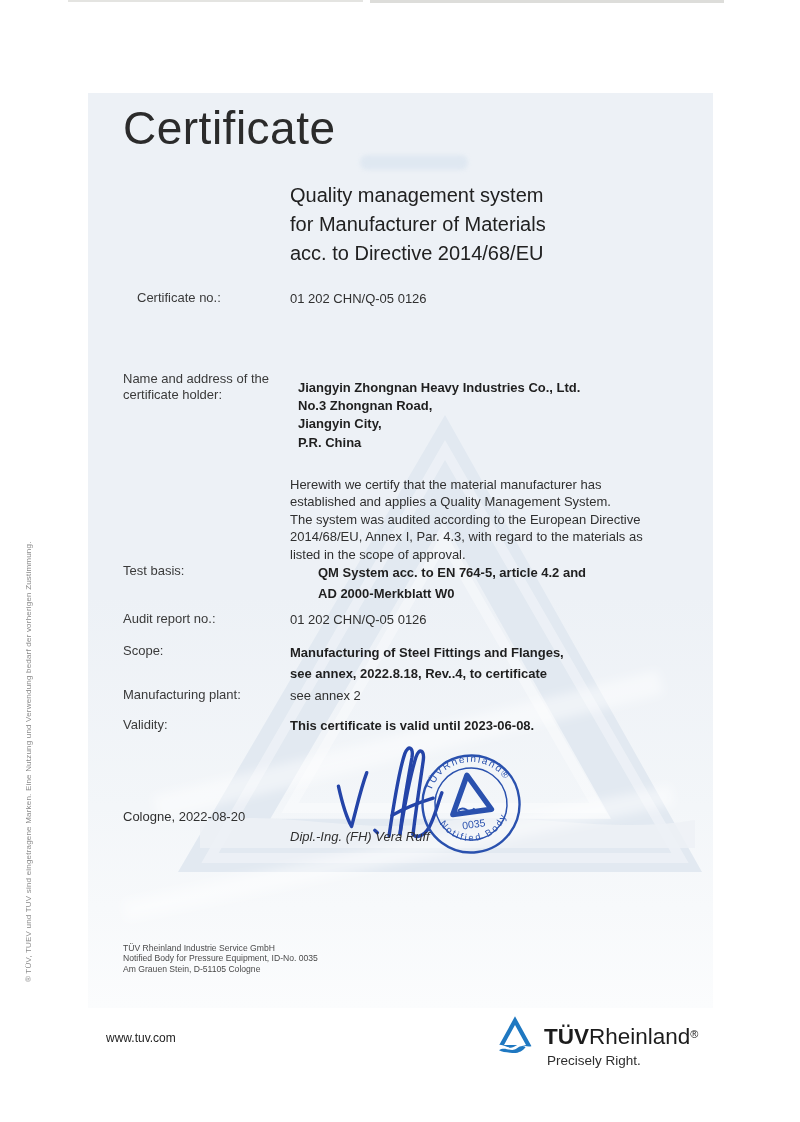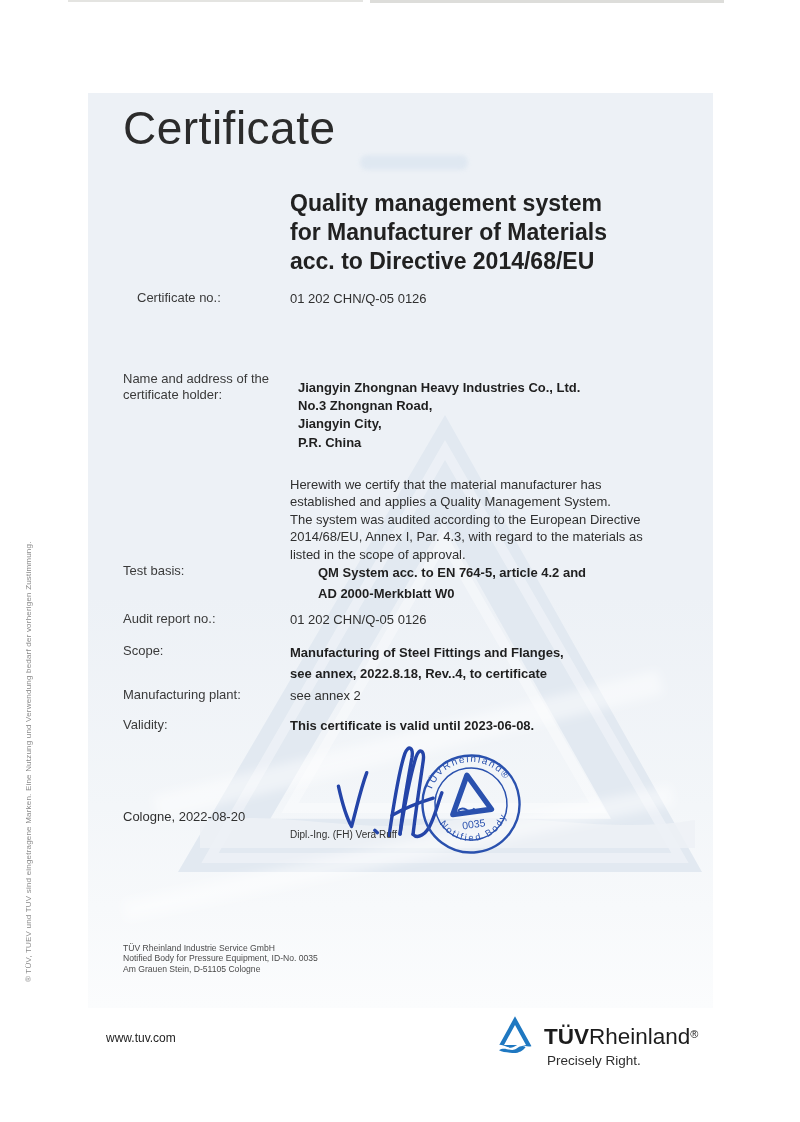--- a/index.html
+++ b/index.html
@@ -7,28 +7,28 @@
           font-family:"Liberation Sans", sans-serif;color:#2e2e2e;}
   .scan-strip{position:absolute;background:#d2d2cd;}
   
   .sheet{position:absolute;left:88px;top:93px;width:625px;height:915px;
          background:linear-gradient(180deg,#edf1f6 0%,#edf1f6 55%,#f3f6f9 78%,#fbfcfd 100%);}
   .wm{position:absolute;left:82px;top:317px;}
   .streak{position:absolute;background:rgba(255,255,255,.45);filter:blur(5px);}
   .smudge{position:absolute;left:272px;top:62px;width:108px;height:15px;background:#dbe5f0;
           border-radius:7px;filter:blur(2px);opacity:.75;}
   .title{position:absolute;left:35px;top:8px;font-size:46px;letter-spacing:.5px;color:#2b2b2b;}
-  .sub{position:absolute;left:202px;top:96px;font-size:23px;font-weight:bold;line-height:29px;color:#212121;}
+  .sub{position:absolute;left:202px;top:88px;font-size:20px;font-weight:normal;line-height:29px;color:#212121;}
   .lab{position:absolute;left:35px;font-size:13px;line-height:15.6px;color:#3a3a3a;}
   .val{position:absolute;left:202px;font-size:13px;line-height:17.6px;color:#303030;}
   .b{font-weight:bold;color:#1f1f1f;}
   .val.wide{line-height:18.2px;}
   .sig{position:absolute;left:243px;top:650px;transform:rotate(-3deg);}
   .stamp{position:absolute;left:331px;top:659px;transform:rotate(-8deg);}
-  .signer{position:absolute;left:202px;top:736px;font-size:10px;color:#303030;}
+  .signer{position:absolute;left:202px;top:736px;font-size:13px;color:#303030;font-style:italic;}
   .footer{position:absolute;left:35px;top:850px;font-size:8.6px;line-height:10.4px;color:#4a4a4a;}
   .formcode{position:absolute;left:590px;top:877px;font-size:9px;color:#555;margin-left:47px;}
   .sidenote{position:absolute;left:24px;top:982px;width:402px;font-size:8px;color:#8a8a8a;
             transform:rotate(-90deg);transform-origin:left top;letter-spacing:.2px;white-space:nowrap;}
   .website{position:absolute;left:106px;top:1031px;font-size:12px;color:#222;}
   .brandlogo{position:absolute;left:495px;top:1015px;}
   .brandname{position:absolute;left:544px;top:1024px;font-size:22.5px;color:#1c1c1c;}
   .brandname .bold{font-weight:bold;}
   .brandname sup{font-size:11px;vertical-align:6px;}
   .tagline{position:absolute;left:547px;top:1053px;font-size:13.5px;color:#2e2e2e;}

